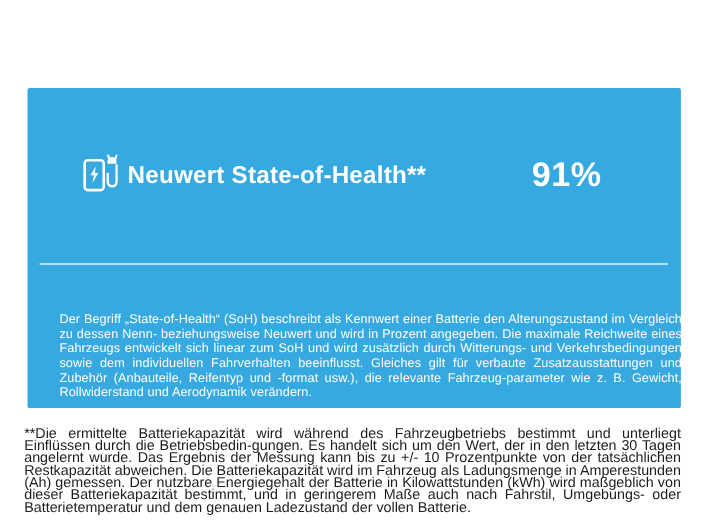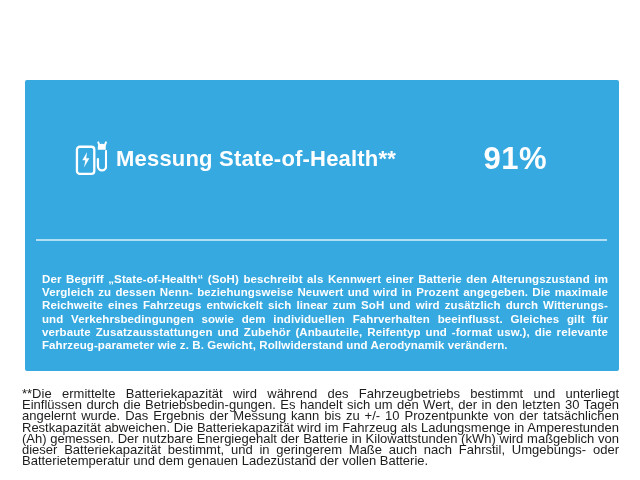--- a/index.html
+++ b/index.html
@@ -63,28 +63,27 @@
     left: 11px;
     right: 12px;
     height: 2px;
     background: rgba(255, 255, 255, 0.62);
   }
   .card-description {
     position: absolute;
     top: 189px;
     left: 13px;
     width: 566px;
-    margin: 4px;
+    margin: 16px;
     color: #ffffff;
     font-size: 11.5px;
     line-height: 13.2px;
     text-align: justify;
     letter-spacing: 0.1px;
     hyphens: none;
-    font-weight: bold;
   }
   .footnote {
     position: absolute;
     left: 22px;
     top: 388px;
     width: 597px;
     margin: 0;
     color: #1d1d1b;
     font-size: 13px;
     line-height: 11.2px;
@@ -110,21 +109,21 @@
 
           <path d="M25.8 25.5 L25.8 33.5 A 4.6 4.6 0 0 0 35 33.5 L35 16.5" stroke="#ffffff" stroke-width="2.6" fill="none" stroke-linecap="round"></path>
 
           <path d="M30.5 16.2 L30.5 13.8 A 4.5 4.5 0 0 1 39.5 13.8 L39.5 16.2 Z" transform="translate(-4.9 -1.2)" fill="#ffffff"></path>
 
           <path d="M27.6 10.5 L26.2 6.6" stroke="#ffffff" stroke-width="2.2" stroke-linecap="round"></path>
           <path d="M33.4 10.5 L34.8 6.6" stroke="#ffffff" stroke-width="2.2" stroke-linecap="round"></path>
         </svg>
       </span>
 
-      <span class="card-title">Messung State-of-Health**</span>
+      <span class="card-title">Neuwert State-of-Health**</span>
 
       <span class="card-value">91%</span>
     </div>
 
     <div class="card-divider"></div>
 
     <p class="card-description">Der Begriff „State-of-Health“ (SoH) beschreibt als Kennwert einer Batterie den Alterungszustand im Vergleich zu dessen Nenn- beziehungsweise Neuwert und wird in Prozent angegeben. Die maximale Reichweite eines Fahrzeugs entwickelt sich linear zum SoH und wird zusätzlich durch Witterungs- und Verkehrsbedingungen sowie dem individuellen Fahrverhalten beeinflusst. Gleiches gilt für verbaute Zusatzausstattungen und Zubehör (Anbauteile, Reifentyp und -format usw.), die relevante Fahrzeug-parameter wie z. B. Gewicht, Rollwiderstand und Aerodynamik verändern.</p>
   </div>
 
   <p class="footnote">**Die ermittelte Batteriekapazität wird während des Fahrzeugbetriebs bestimmt und unterliegt Einflüssen durch die Betriebsbedin-gungen. Es handelt sich um den Wert, der in den letzten 30 Tagen angelernt wurde. Das Ergebnis der Messung kann bis zu +/- 10 Prozentpunkte von der tatsächlichen Restkapazität abweichen. Die Batteriekapazität wird im Fahrzeug als Ladungsmenge in Amperestunden (Ah) gemessen. Der nutzbare Energiegehalt der Batterie in Kilowattstunden (kWh) wird maßgeblich von dieser Batteriekapazität bestimmt, und in geringerem Maße auch nach Fahrstil, Umgebungs- oder Batterietemperatur und dem genauen Ladezustand der vollen Batterie.</p>

